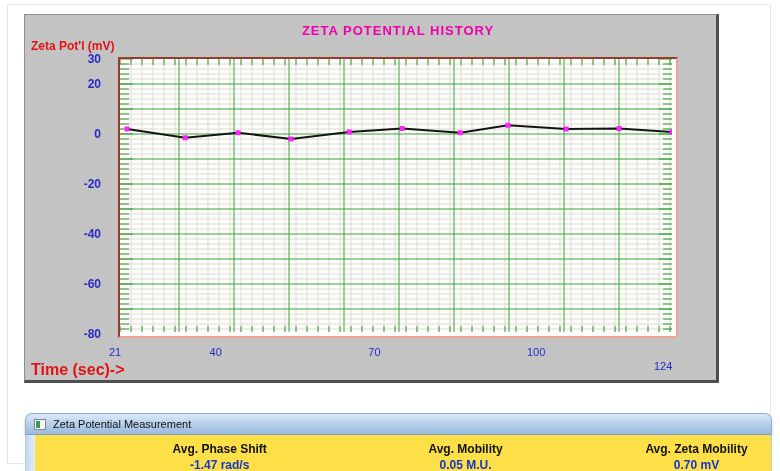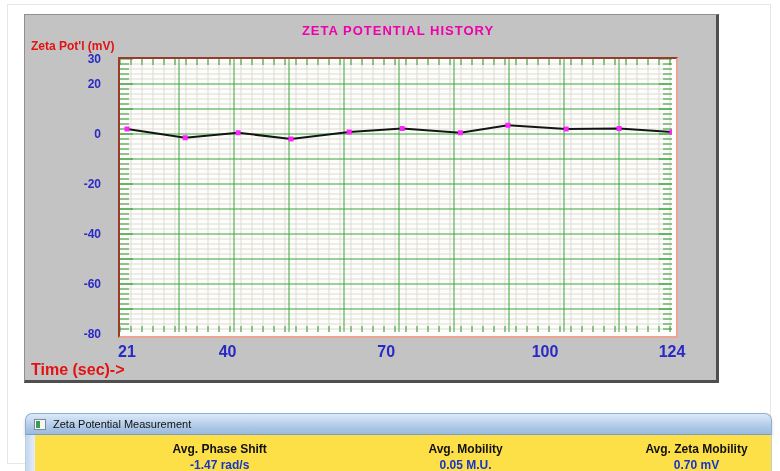--- a/index.html
+++ b/index.html
@@ -16,21 +16,21 @@
        font-size:13px;font-weight:bold;letter-spacing:1px;}
   .ylab{position:absolute;left:6px;top:24px;font-size:12px;font-weight:bold;}
   .xlab{position:absolute;left:6px;top:346px;font-size:16px;font-weight:bold;}
   .plot{position:absolute;left:93px;top:42px;width:556px;height:277px;background:#fdfdfb;
        border-top:2px solid #9a3a28;border-left:2px solid #9a3a28;
        border-right:2px solid #efa392;border-bottom:2px solid #efa392;}
   .plot svg{position:absolute;left:0;top:0;}
   .ytick{position:absolute;left:30px;width:46px;height:16px;line-height:16px;
        text-align:right;font-size:12px;font-weight:bold;}
   .xtick{position:absolute;top:330px;width:36px;height:14px;line-height:14px;
-       text-align:center;font-size:16px;font-weight:bold;}
+       text-align:left;font-size:11px;font-weight:normal;}
   
   .meas-panel{position:absolute;left:25px;top:385px;width:747px;height:70px;margin-top:28px;}
   .meas-header{position:absolute;left:0;top:0;right:0;height:22px;
        background:linear-gradient(#dce9f8,#aac6e6 70%,#9dbbdf);
        border:1px solid #8fafd2;border-bottom:1px solid #7b9ec6;
        border-radius:7px 7px 0 0;box-sizing:border-box;
        display:flex;align-items:center;gap:7px;padding-left:8px;
        box-shadow:0 2px 3px rgba(100,120,150,.35);}
   .meas-icon{width:12px;height:11px;background:#f6f6f6;border:1px solid #7d8a96;
        box-sizing:border-box;position:relative;flex:0 0 auto;}
@@ -403,21 +403,21 @@
       <div class="ytick" style="top: 161px; color: rgb(41, 41, 196);">-20</div>
       <div class="ytick" style="top: 211px; color: rgb(41, 41, 196);">-40</div>
       <div class="ytick" style="top: 261px; color: rgb(41, 41, 196);">-60</div>
       <div class="ytick" style="top: 311px; color: rgb(41, 41, 196);">-80</div>
     </div>
   <div id="xticks">
       <div class="xtick" style="left: 84px; color: rgb(41, 41, 196);">21</div>
       <div class="xtick" style="left: 184.534px; color: rgb(41, 41, 196);">40</div>
       <div class="xtick" style="left: 343.272px; color: rgb(41, 41, 196);">70</div>
       <div class="xtick" style="left: 502.01px; color: rgb(41, 41, 196);">100</div>
-      <div class="xtick" style="left: 629px; color: rgb(41, 41, 196);">124</div>
+      <div class="xtick" style="left: 629px; color: rgb(41, 41, 196); margin-top: 14px;">124</div>
     </div>
 </div>
 
 <div class="meas-panel">
   <div class="meas-header">
     <span class="meas-icon"></span>
     <span class="meas-title">Zeta Potential Measurement</span>
   </div>
   <div class="meas-body">
     <div class="stat" style="left:26%">

